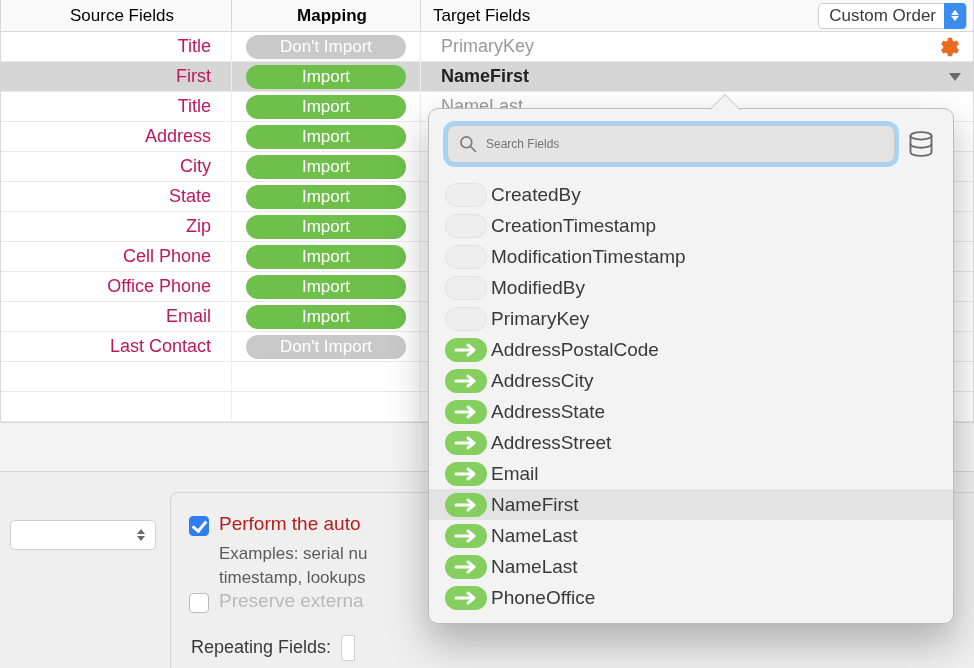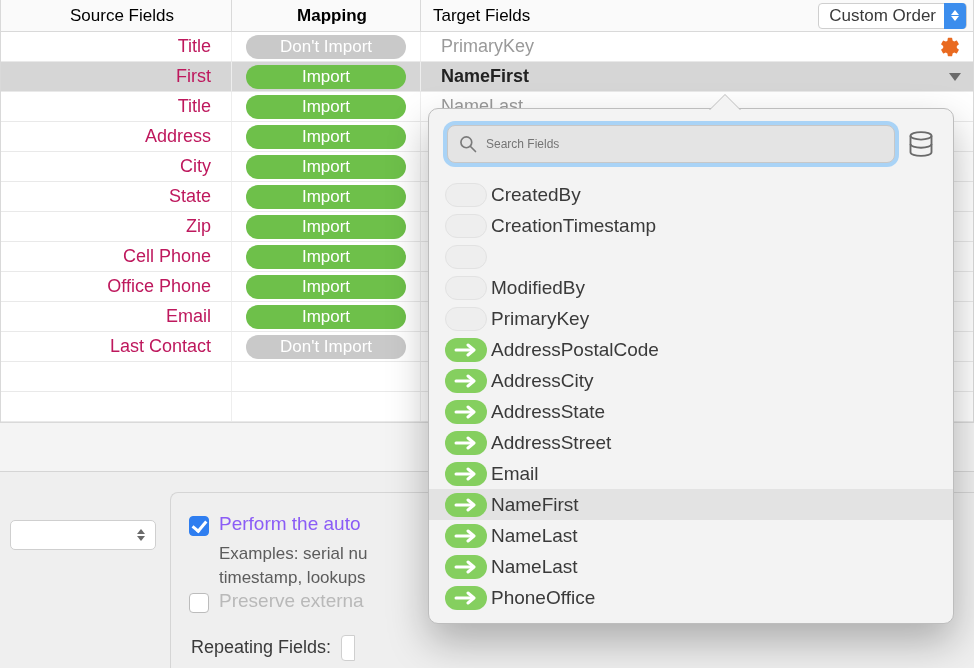--- a/index.html
+++ b/index.html
@@ -169,21 +169,21 @@
     border-radius:8px 0 0 0;
     padding:20px 0 0 18px;
   }
   .check-row { display:flex; align-items:flex-start; gap:10px; margin-bottom:6px;}
   .checkbox {
     width:20px;height:20px;border:1px solid #bcbcbc;border-radius:4px;background:#fff;
     display:flex;align-items:center;justify-content:center;flex-shrink:0;margin-top:3px;
   }
   .checkbox.checked{ background:#2f7ef0;border-color:#2f7ef0;}
   .checkbox.checked::after{content:"";width:6px;height:11px;border:solid #fff;border-width:0 3px 3px 0;transform:rotate(40deg);margin-top:-2px;}
-  .check-label { font-size:19px; color:#8b5cf6;}
+  .check-label { font-size:19px; color:#b91c1c;}
   .check-label.disabled{ color:#b9b9b9;}
   .examples { font-size:17px; color:#5c5c5c; margin-left:30px; line-height:1.4;}
   .repeating-row { margin-top:22px; margin-left:2px; display:flex; align-items:center; gap:10px;}
   .repeating-row .mini-box{ width:14px;height:26px;border:1px solid #cfcfcf;border-radius:4px 0 0 4px;background:#fff;}
 
   
   .popover {
     position:absolute;
     top:108px;
     left:428px;
@@ -411,20 +411,21 @@
       <div class="field-item">
         <div class="bullet unmapped"></div>
         <div class="fname">CreatedBy</div>
       </div>
       <div class="field-item">
         <div class="bullet unmapped"></div>
         <div class="fname">CreationTimestamp</div>
       </div>
       <div class="field-item">
         <div class="bullet unmapped"></div>
+        <div class="fname">ModificationTimestamp</div>
       </div>
       <div class="field-item">
         <div class="bullet unmapped"></div>
         <div class="fname">ModifiedBy</div>
       </div>
       <div class="field-item">
         <div class="bullet unmapped"></div>
         <div class="fname">PrimaryKey</div>
       </div>
       <div class="field-item">

